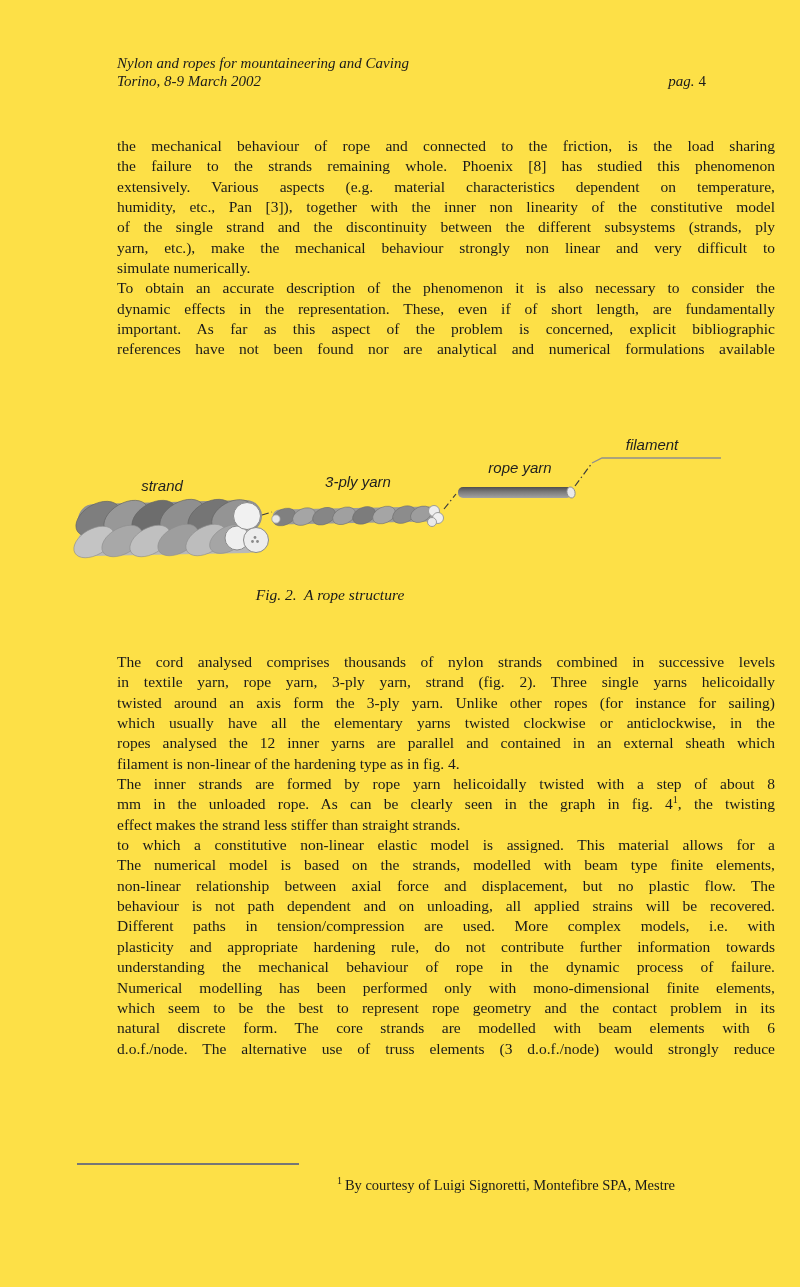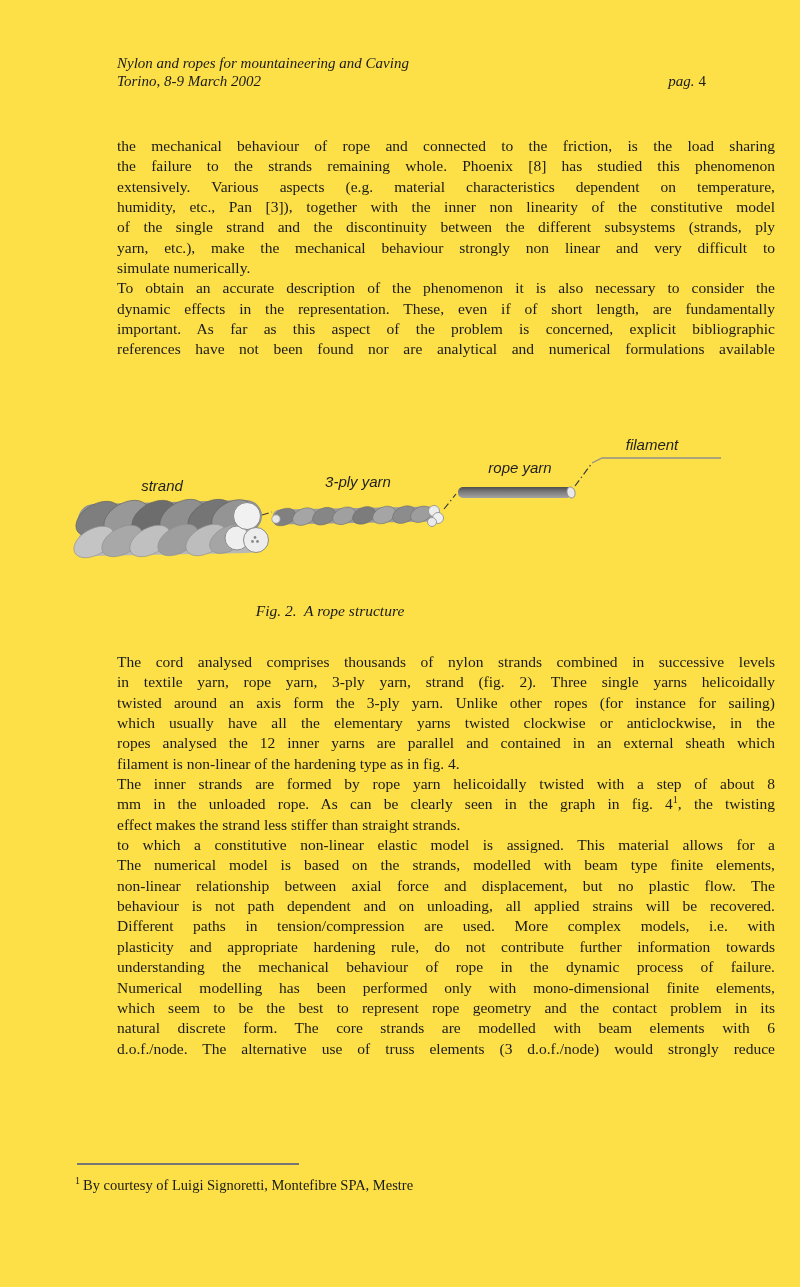--- a/index.html
+++ b/index.html
@@ -28,25 +28,25 @@
   .tblock.b1{top:136px;}
   .tblock.b2{top:652px;}
   .line{text-align:justify;text-align-last:justify;}
   .line.end{text-align-last:left;}
   .line sup{font-size:10px;line-height:0;}
   
   .fig{position:absolute;left:60px;top:428px;width:680px;height:150px;}
   .figlabel{font-family:"Liberation Sans", sans-serif;font-style:italic;font-size:15px;fill:#1f1f1f;}
   .caption{
     position:absolute;left:0;top:586px;width:660px;text-align:center;
-    font-style:italic;font-size:15.5px;margin-top:16px;
+    font-style:italic;font-size:15.5px;
   }
   
   .fnrule{position:absolute;left:77px;top:1163px;width:222px;height:0;border-top:2px solid #767676;}
-  .footnote{position:absolute;left:75px;top:1171px;width:600px;font-size:14.5px;line-height:19px;}
+  .footnote{position:absolute;left:75px;top:1171px;width:600px;font-size:14.5px;line-height:19px;text-align:right;}
   .footnote sup{font-size:10px;margin-right:3px;}
 </style>
 </head>
 <body>
 
 <div class="page">
 
   <div class="hdr">
     <div>Nylon and ropes for mountaineering and Caving</div>
     <div>Torino, 8-9 March 2002</div>

